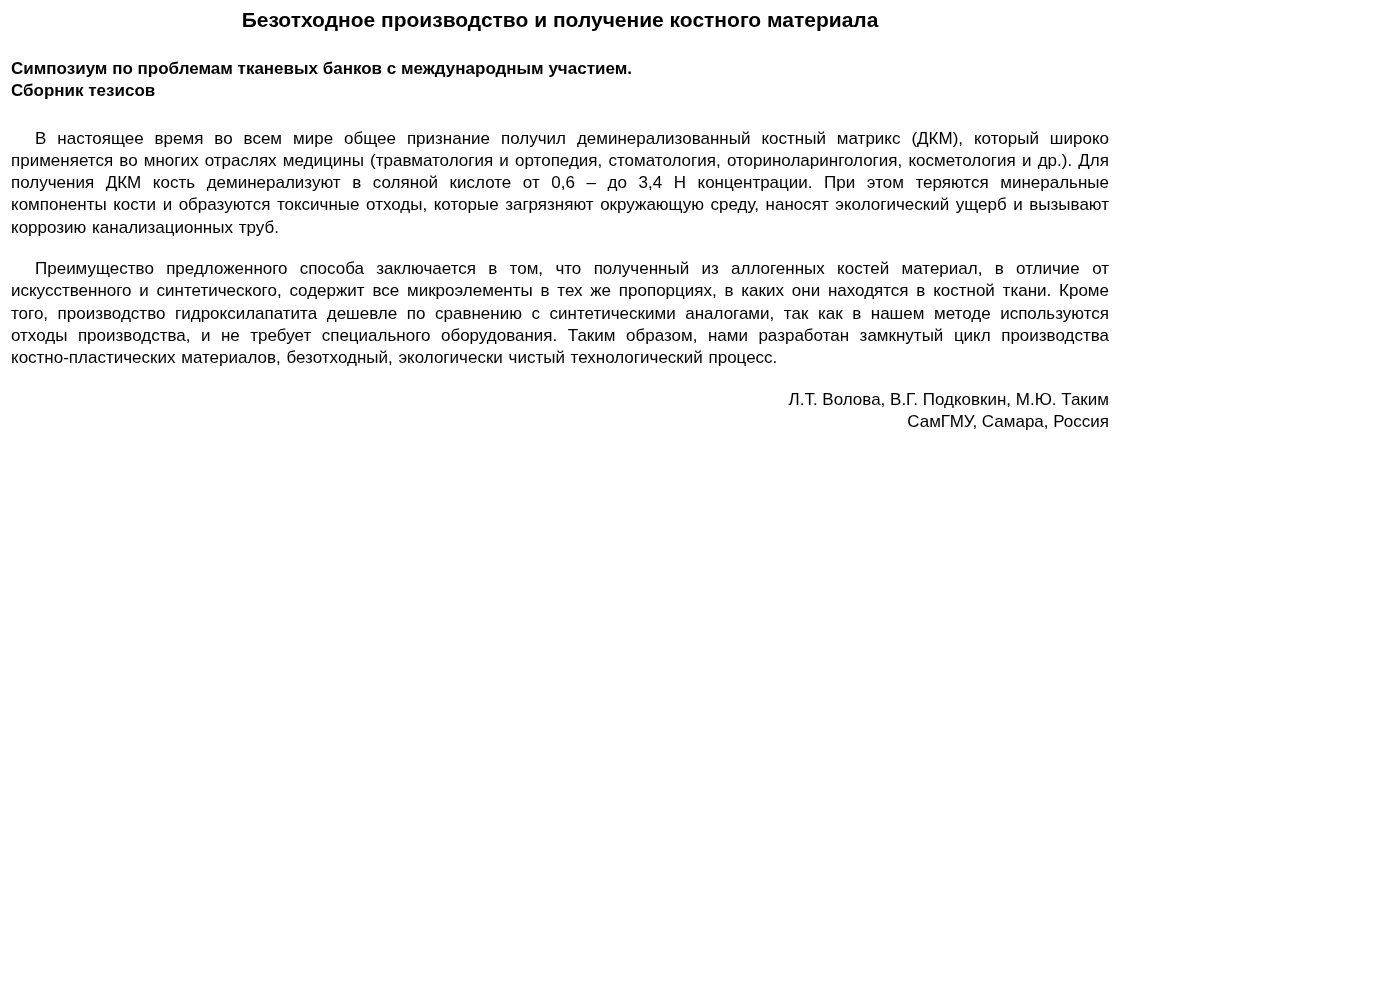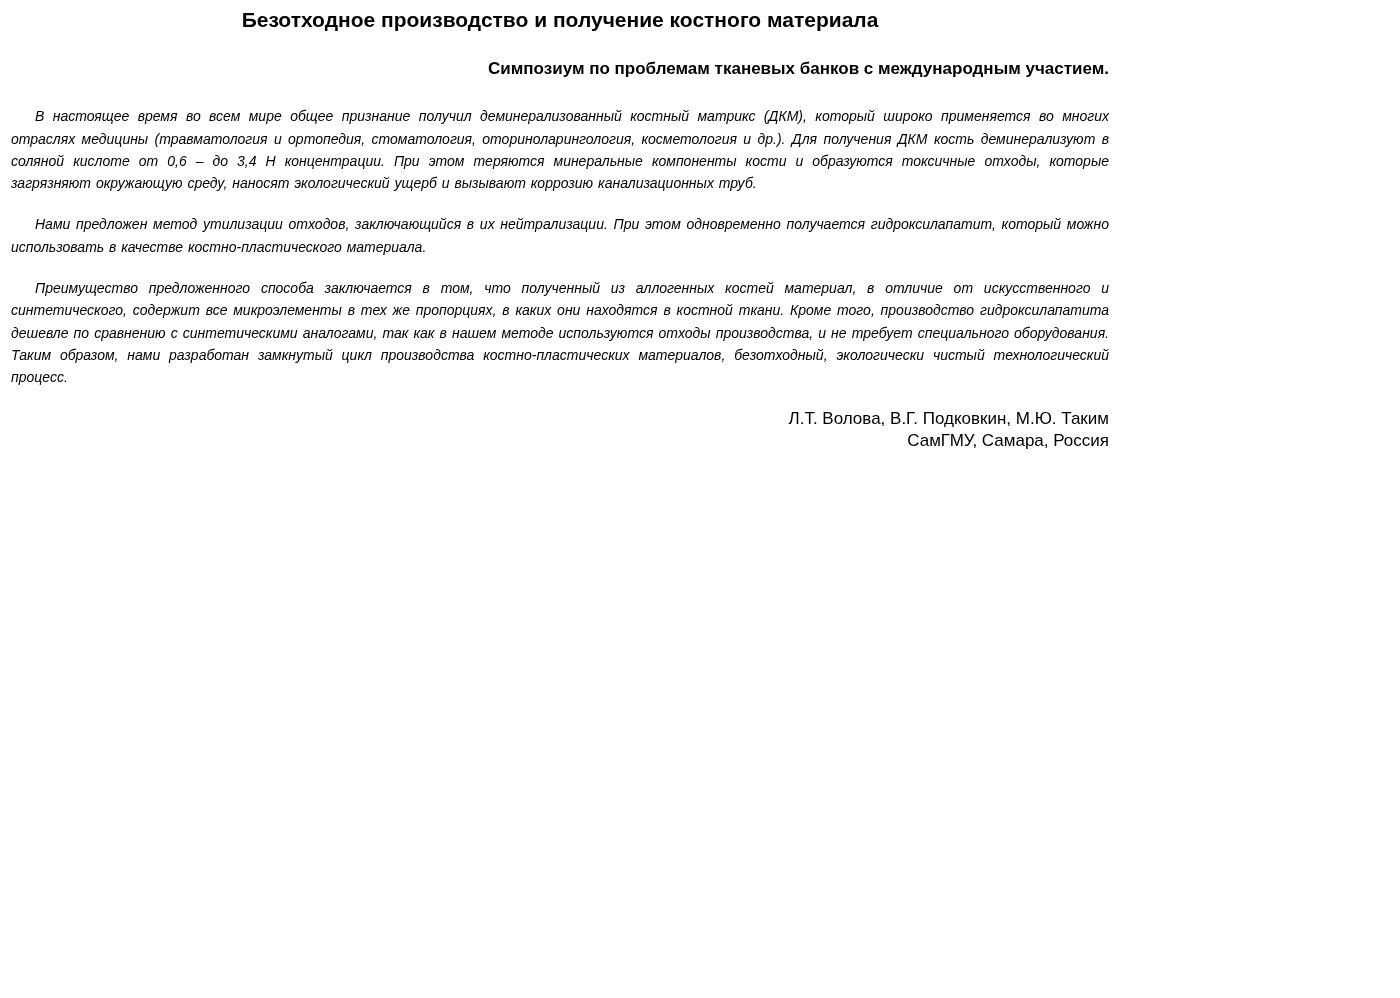--- a/index.html
+++ b/index.html
@@ -27,55 +27,54 @@
     font-size: 21px;
     font-weight: bold;
     line-height: 27px;
     text-align: center;
   }
   .doc-subtitle {
     margin-top: 25px;
     font-size: 17px;
     font-weight: bold;
     line-height: 22.3px;
-    text-align: right;
+    text-align: left;
   }
   .body-text {
     margin-top: 25px;
   }
   .body-text p {
     margin: 16px 0 19px 0;
-    font-size: 14px;
+    font-size: 17px;
     line-height: 22.3px;
     text-align: justify;
     text-indent: 24px;
     word-spacing: 1px;
-    font-style: italic;
   }
   .byline {
     margin-top: 19px;
     font-size: 17px;
     line-height: 22.3px;
     text-align: right;
   }
 </style>
 </head>
 <body>
 
 <div class="page">
 
   <h1 class="doc-title">Безотходное производство и получение костного материала</h1>
 
   <div class="doc-subtitle">
     <div>Симпозиум по проблемам тканевых банков с международным участием.</div>
+    <div>Сборник тезисов</div>
   </div>
 
   <div class="body-text">
     <p>В настоящее время во всем мире общее признание получил деминерализованный костный матрикс (ДКМ), который широко применяется во многих отраслях медицины (травматология и ортопедия, стоматология, оториноларингология, косметология и др.). Для получения ДКМ кость деминерализуют в соляной кислоте от 0,6 – до 3,4 Н концентрации. При этом теряются минеральные компоненты кости и образуются токсичные отходы, которые загрязняют окружающую среду, наносят экологический ущерб и вызывают коррозию канализационных труб.</p>
-    <p>Нами предложен метод утилизации отходов, заключающийся в их нейтрализации. При этом одновременно получается гидроксилапатит, который можно использовать в качестве костно-пластического материала.</p>
     <p>Преимущество предложенного способа заключается в том, что полученный из аллогенных костей материал, в отличие от искусственного и синтетического, содержит все микроэлементы в тех же пропорциях, в каких они находятся в костной ткани. Кроме того, производство гидроксилапатита дешевле по сравнению с синтетическими аналогами, так как в нашем методе используются отходы производства, и не требует специального оборудования. Таким образом, нами разработан замкнутый цикл производства костно-пластических материалов, безотходный, экологически чистый технологический процесс.</p>
   </div>
 
   <div class="byline">
     <div>Л.Т. Волова, В.Г. Подковкин, М.Ю. Таким</div>
     <div>СамГМУ, Самара, Россия</div>
   </div>
 
 </div>
 

